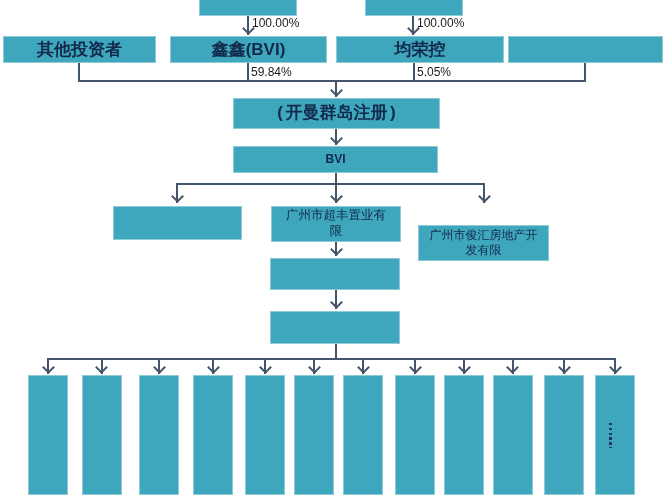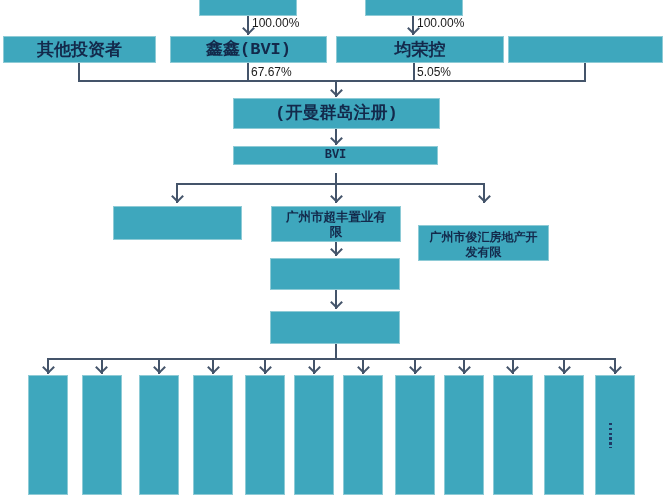--- a/index.html
+++ b/index.html
@@ -23,22 +23,22 @@
     background:var(--box_fill);
     border:1px solid var(--box_border);
     color:var(--box_text);
     display:flex;align-items:center;justify-content:center;
     text-align:center;
     font-weight:600;
     line-height:1.25;
   }
   .node.f13{font-size:17px;}
   .node.f12{font-size:12px;}
-  .node.small{font-size:12px;font-weight:700;align-items:flex-end;}
-  .node.bold{font-weight:700;font-family:Liberation Mono, monospace;}
+  .node.small{font-size:12px;font-weight:400;}
+  .node.bold{font-weight:700;}
   .vline,.hline,.varrow{position:absolute;background:var(--line);}
   .vline,.varrow{width:2px;}
   .hline{height:2px;}
   .varrow::after{
     content:"";
     position:absolute;
     top:calc(100% - 11px);
     left:-3.5px;
     width:7px;height:7px;
     border-right:2px solid var(--line);
@@ -72,32 +72,32 @@
   <div class="varrow" style="left:412px;top:16px;height:19px;"></div>
   <div class="pct" style="left:417px;top:17px;">100.00%</div>
 
   <div class="node f13" style="left:3px;top:36px;width:153px;height:27px;">其他投资者</div>
   <div class="node f13 bold" style="left:170px;top:36px;width:157px;height:27px;">鑫鑫(BVI)</div>
   <div class="node f13" style="left:336px;top:36px;width:168px;height:27px;">均荣控</div>
   <div class="node f13" style="left:508px;top:36px;width:155px;height:27px;"></div>
 
   <div class="vline" style="left:78px;top:63px;height:17px;"></div>
   <div class="vline" style="left:247px;top:63px;height:17px;"></div>
-  <div class="pct" style="left:251px;top:66px;">67.67%</div>
+  <div class="pct" style="left:251px;top:66px;">59.84%</div>
   <div class="vline" style="left:413px;top:63px;height:17px;"></div>
   <div class="pct" style="left:417px;top:66px;">5.05%</div>
   <div class="vline" style="left:584px;top:63px;height:17px;"></div>
   <div class="hline" style="left:78px;top:80px;width:508px;"></div>
   <div class="varrow" style="left:335px;top:80px;height:17px;"></div>
 
   <div class="node f13" style="left:233px;top:98px;width:207px;height:31px;font-family:Liberation Mono, monospace;">(开曼群岛注册)</div>
 
   <div class="varrow" style="left:335px;top:129px;height:16px;"></div>
 
-  <div class="node f12 bold" style="left:233px;top:146px;width:205px;height:19px;">BVI</div>
+  <div class="node f12 bold" style="left:233px;top:146px;width:205px;height:27px;">BVI</div>
 
   <div class="vline" style="left:335px;top:173px;height:10px;"></div>
   <div class="hline" style="left:176px;top:183px;width:309px;"></div>
   <div class="varrow" style="left:176px;top:183px;height:20px;"></div>
   <div class="varrow" style="left:335px;top:183px;height:20px;"></div>
   <div class="varrow" style="left:483px;top:183px;height:20px;"></div>
 
   <div class="node small" style="left:113px;top:206px;width:129px;height:34px;"></div>
   <div class="node small" style="left:271px;top:206px;width:130px;height:36px;font-size:12.5px;">
     <span><span>广州市超丰置业有</span><br><span>限</span></span>

